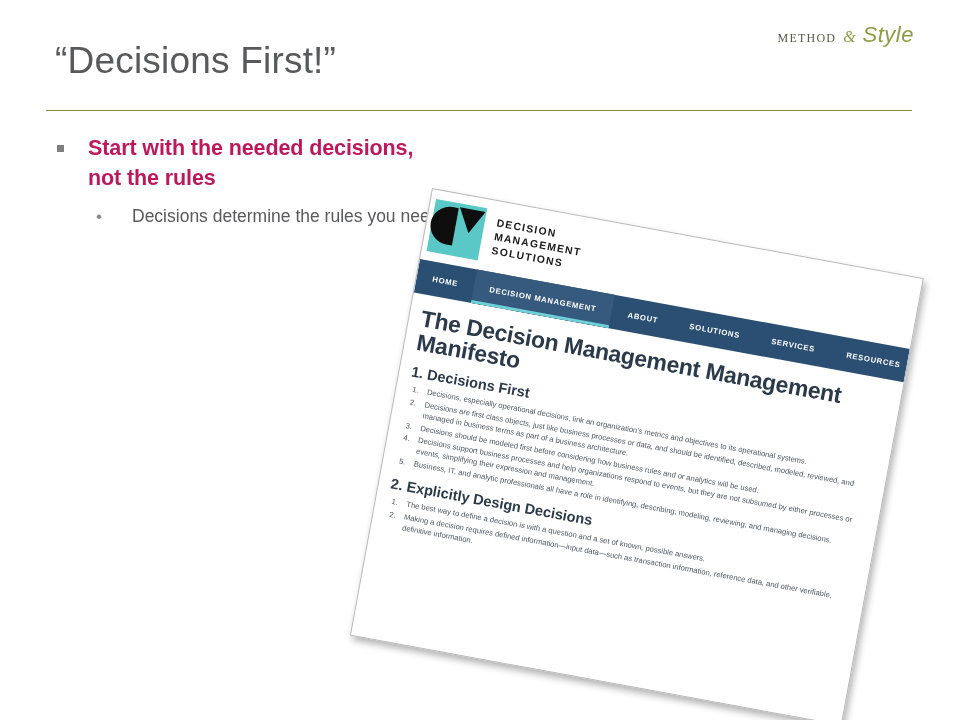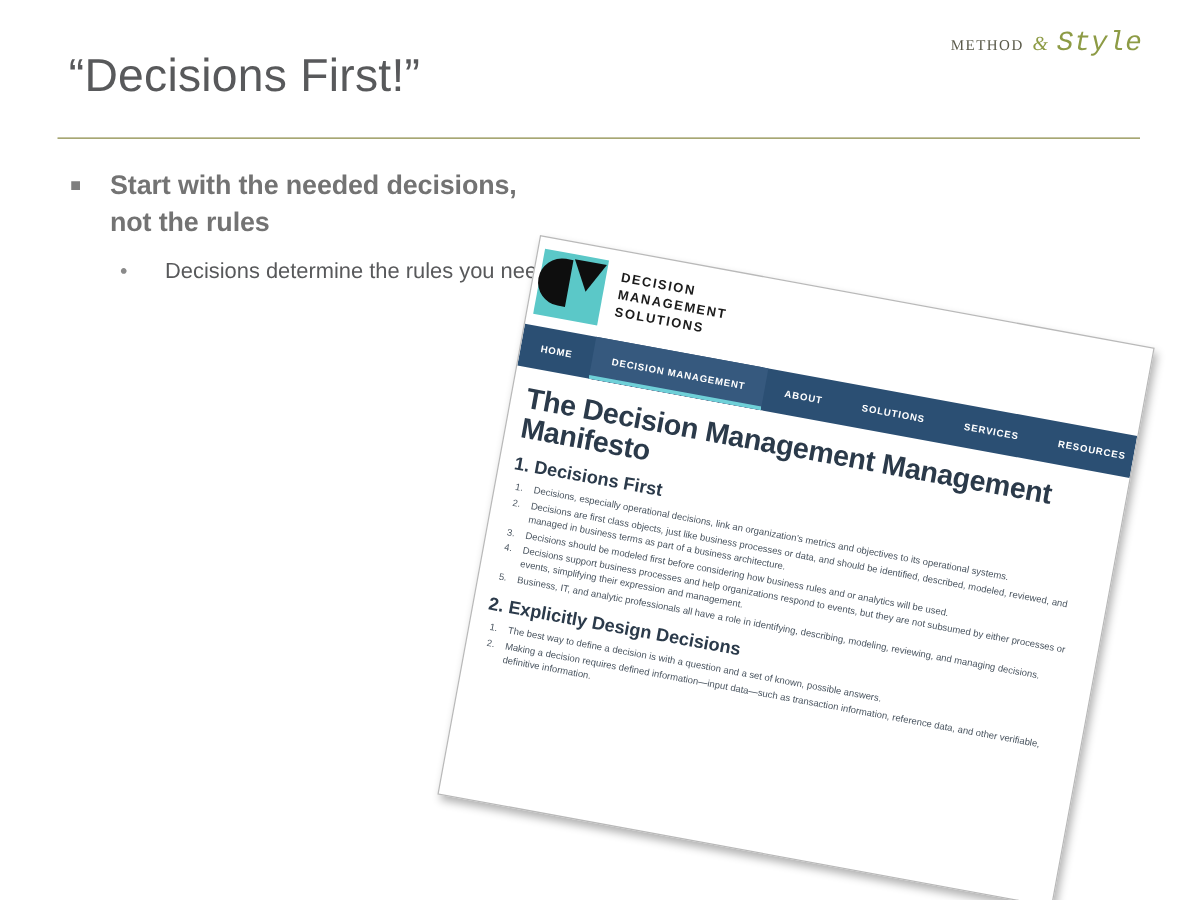--- a/index.html
+++ b/index.html
@@ -39,21 +39,21 @@
     font-variant: small-caps;
     text-transform: lowercase;
   }
   .brand-amp {
     font-family: "Liberation Serif", serif;
     font-style: italic;
     font-size: 16px;
     color: #8d9b45;
   }
   .brand-style {
-    font-family: Liberation Mono, monospace;
+    font-family: Liberation Sans, sans-serif;
     font-style: italic;
     font-size: 22px;
     color: #8d9b45;
     letter-spacing: 0.5px;
   }
 
   
   .slide-title {
     position: absolute;
     left: 55px;
@@ -98,21 +98,21 @@
   .b1-marker::before {
     content: "";
     display: inline-block;
     width: 7px;
     height: 7px;
     background: #7f7f7f;
     vertical-align: middle;
   }
   .b1-text {
     font-size: 21.5px;
-    color: #737373;
+    color: #be185d;
     line-height: 30px;
     font-weight: bold;
     letter-spacing: -0.1px;
   }
   .b2 {
     display: flex;
     align-items: flex-start;
     margin-top: 10px;
     padding-left: 44px;
   }

